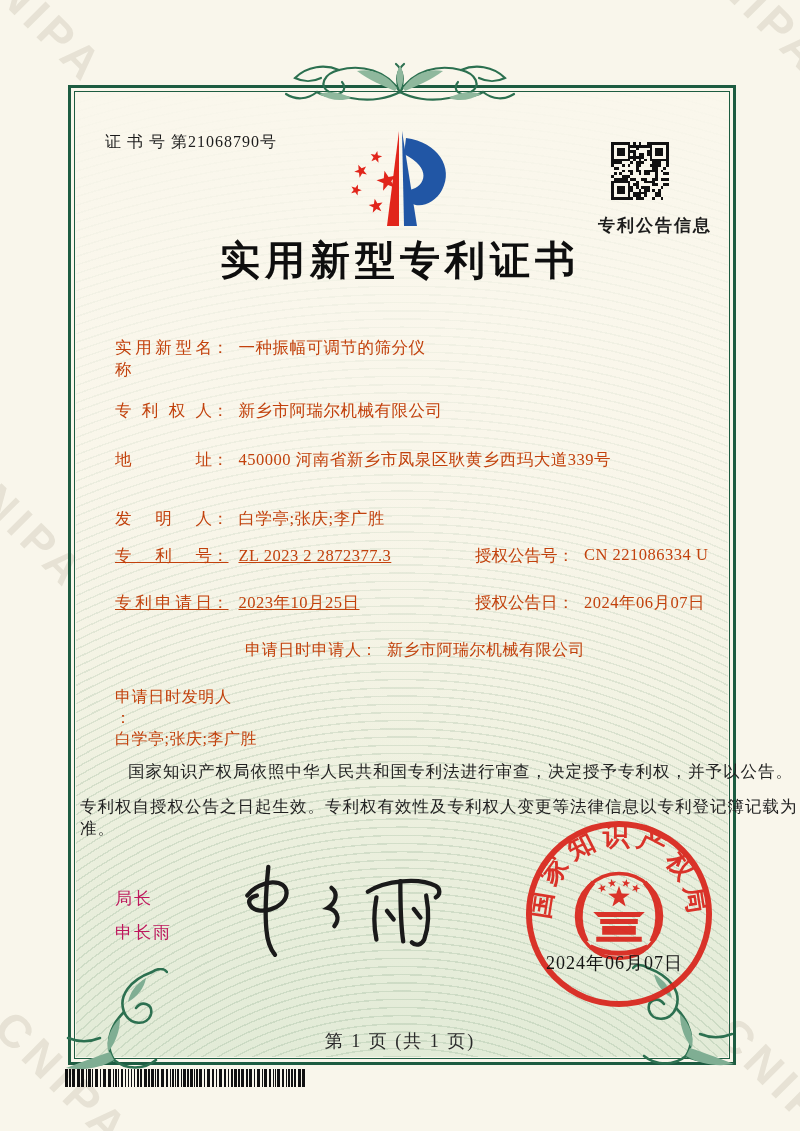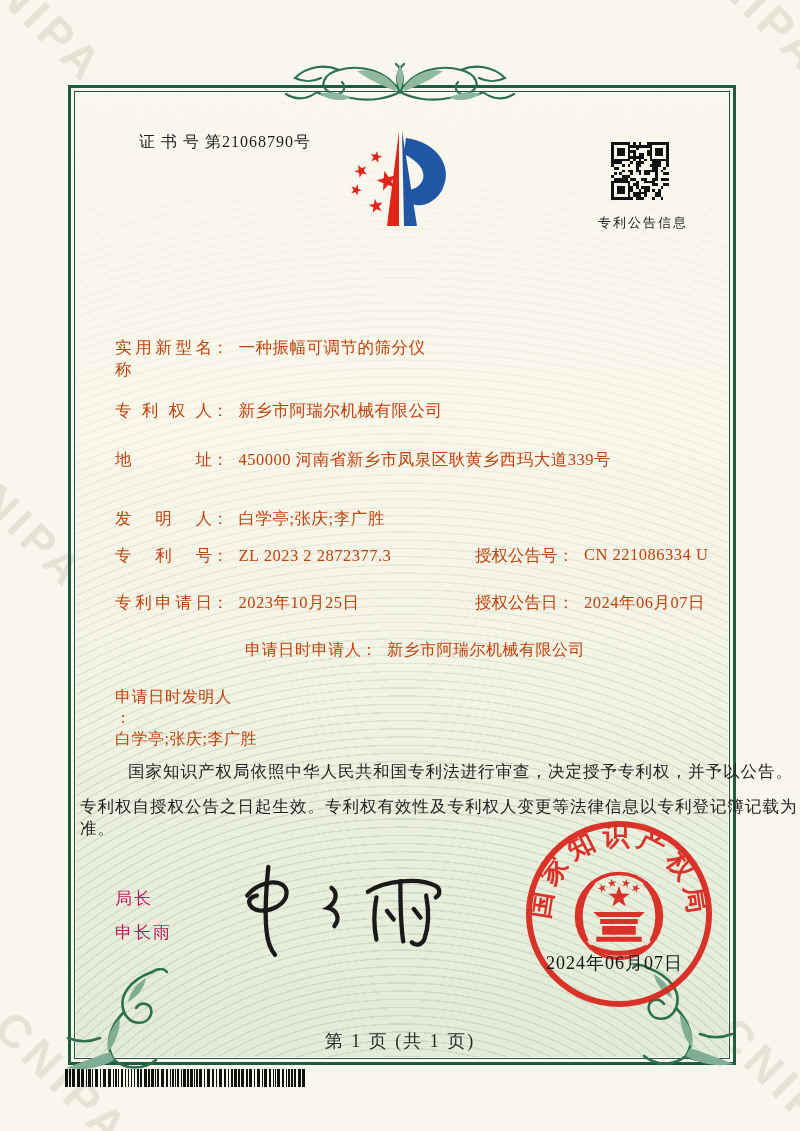--- a/index.html
+++ b/index.html
@@ -30,39 +30,39 @@
   }
   .frame-bg::after{
     content:'';position:absolute;inset:0;
     background:linear-gradient(180deg,rgba(250,247,236,0.95) 0%,
       rgba(250,247,236,0.55) 38%,rgba(250,247,236,0) 72%);
   }
   .orn{position:absolute;z-index:3;}
   
   .abs{position:absolute;z-index:4;}
   .certno{font-size:16px;letter-spacing:1px;color:#1c1c1c;}
-  .qrlabel{font-size:13px;letter-spacing:2px;color:#1c1c1c;}
+  .qrlabel{font-size:17px;letter-spacing:2px;color:#1c1c1c;font-weight:bold;}
   .title{
     width:100%;text-align:center;font-size:40px;font-weight:bold;
     letter-spacing:5px;color:#0e0e0e;
   }
   .frow{display:flex;align-items:baseline;font-size:16.5px;color:#c2410c;}
   .flabel{display:inline-block;text-align:justify;text-align-last:justify;}
   .w96{width:97px;}
   .w112{width:116px;}
   .colon{margin-right:10px;}
   .fvalue{letter-spacing:0.5px;}
   .rcol{position:absolute;left:360px;display:flex;align-items:flex-start;}
   .rlabel{display:inline-block;}
   .stmt{font-size:16.5px;letter-spacing:1px;color:#222;}
   .dirblock{font-family:"Liberation Sans","DejaVu Sans",sans-serif;
     font-size:17px;color:#be185d;line-height:34px;letter-spacing:2px;}
   .sealdate{font-size:18px;color:#151515;letter-spacing:1px;z-index:6;}
   .footer{width:100%;text-align:center;font-size:18px;color:#2a2a2a;letter-spacing:2px;}
-  .nowrap{white-space:nowrap;}
+  .nowrap{white-space:nowrap;text-decoration:underline;}
 </style>
 </head>
 <body>
 
 <div class="page">
 
   <div class="wm" style="left:-48px;top:-12px;font-size:46px;">CNIPA</div>
   <div class="wm" style="left:672px;top:-22px;font-size:46px;">CNIPA</div>
   <div class="wm" style="left:438px;top:330px;font-size:46px;">CNIPA</div>
   <div class="wm" style="left:-62px;top:498px;font-size:44px;">CNIPA</div>
@@ -120,21 +120,21 @@
         <path d="M44,70 C34,74 22,74 12,70"></path>
       </g>
       <g fill="#7fae93">
         <path d="M58,92 C44,100 28,103 10,100 C26,94 42,88 54,84 Z"></path>
         <path d="M64,50 C54,60 50,72 52,84 C60,74 64,62 64,50 Z"></path>
         <path d="M90,10 C80,16 74,24 72,34 C82,28 88,20 90,10 Z"></path>
       </g>
     </g>
   </svg>
 
-  <div class="abs certno" style="left:105px;top:132px;margin-left:34px;">证 书 号 第21068790号</div>
+  <div class="abs certno" style="left:105px;top:132px;">证 书 号 第21068790号</div>
 
   <svg class="abs" style="left:338px;top:126px;" width="124" height="104" viewBox="0 0 124 104">
     <defs>
       <path id="star" d="M0,-10 L2.35,-3.24 L9.51,-3.09 L3.8,1.24 L5.88,8.09 L0,4 L-5.88,8.09 L-3.8,1.24 L-9.51,-3.09 L-2.35,-3.24 Z"></path>
     </defs>
     <path d="M61,5 L49,100 L61,100 Z" fill="#e1251b"></path>
     <path d="M64,5 L66,100 L79,100 Z" fill="#2156a5"></path>
     <path d="M68,12 C100,16 116,42 104,64 C97,77 82,83 73,77 C69,74 68,68 72,64 C88,60 94,42 66,28 Z" fill="#2156a5"></path>
     <g fill="#e1251b">
       <use href="#star" transform="translate(49,55) scale(1.05) rotate(-14)"></use>
@@ -376,20 +376,21 @@
       <rect x="18" y="60" width="3" height="3" fill="#111"></rect>
       <rect x="21" y="60" width="3" height="3" fill="#111"></rect>
       <rect x="27" y="60" width="3" height="3" fill="#111"></rect>
       <rect x="30" y="60" width="3" height="3" fill="#111"></rect>
       <rect x="33" y="60" width="3" height="3" fill="#111"></rect>
       <rect x="45" y="60" width="3" height="3" fill="#111"></rect>
       <rect x="54" y="60" width="3" height="3" fill="#111"></rect>
     </svg>
   <div class="abs qrlabel" style="left:598px;top:214px;">专利公告信息</div>
 
+  <div class="abs title" style="left:0;top:233px;">实用新型专利证书</div>
 
   <div class="abs frow" style="left:115px;top:337px;width:600px;">
     <span class="flabel w96">实用新型名称</span>
       <span class="colon">：</span>
     <span class="fvalue">一种振幅可调节的筛分仪</span>
   </div>
   <div class="abs frow" style="left:115px;top:400px;width:600px;">
     <span class="flabel w96">专利权人</span>
       <span class="colon">：</span>
     <span class="fvalue">新乡市阿瑞尔机械有限公司</span>

